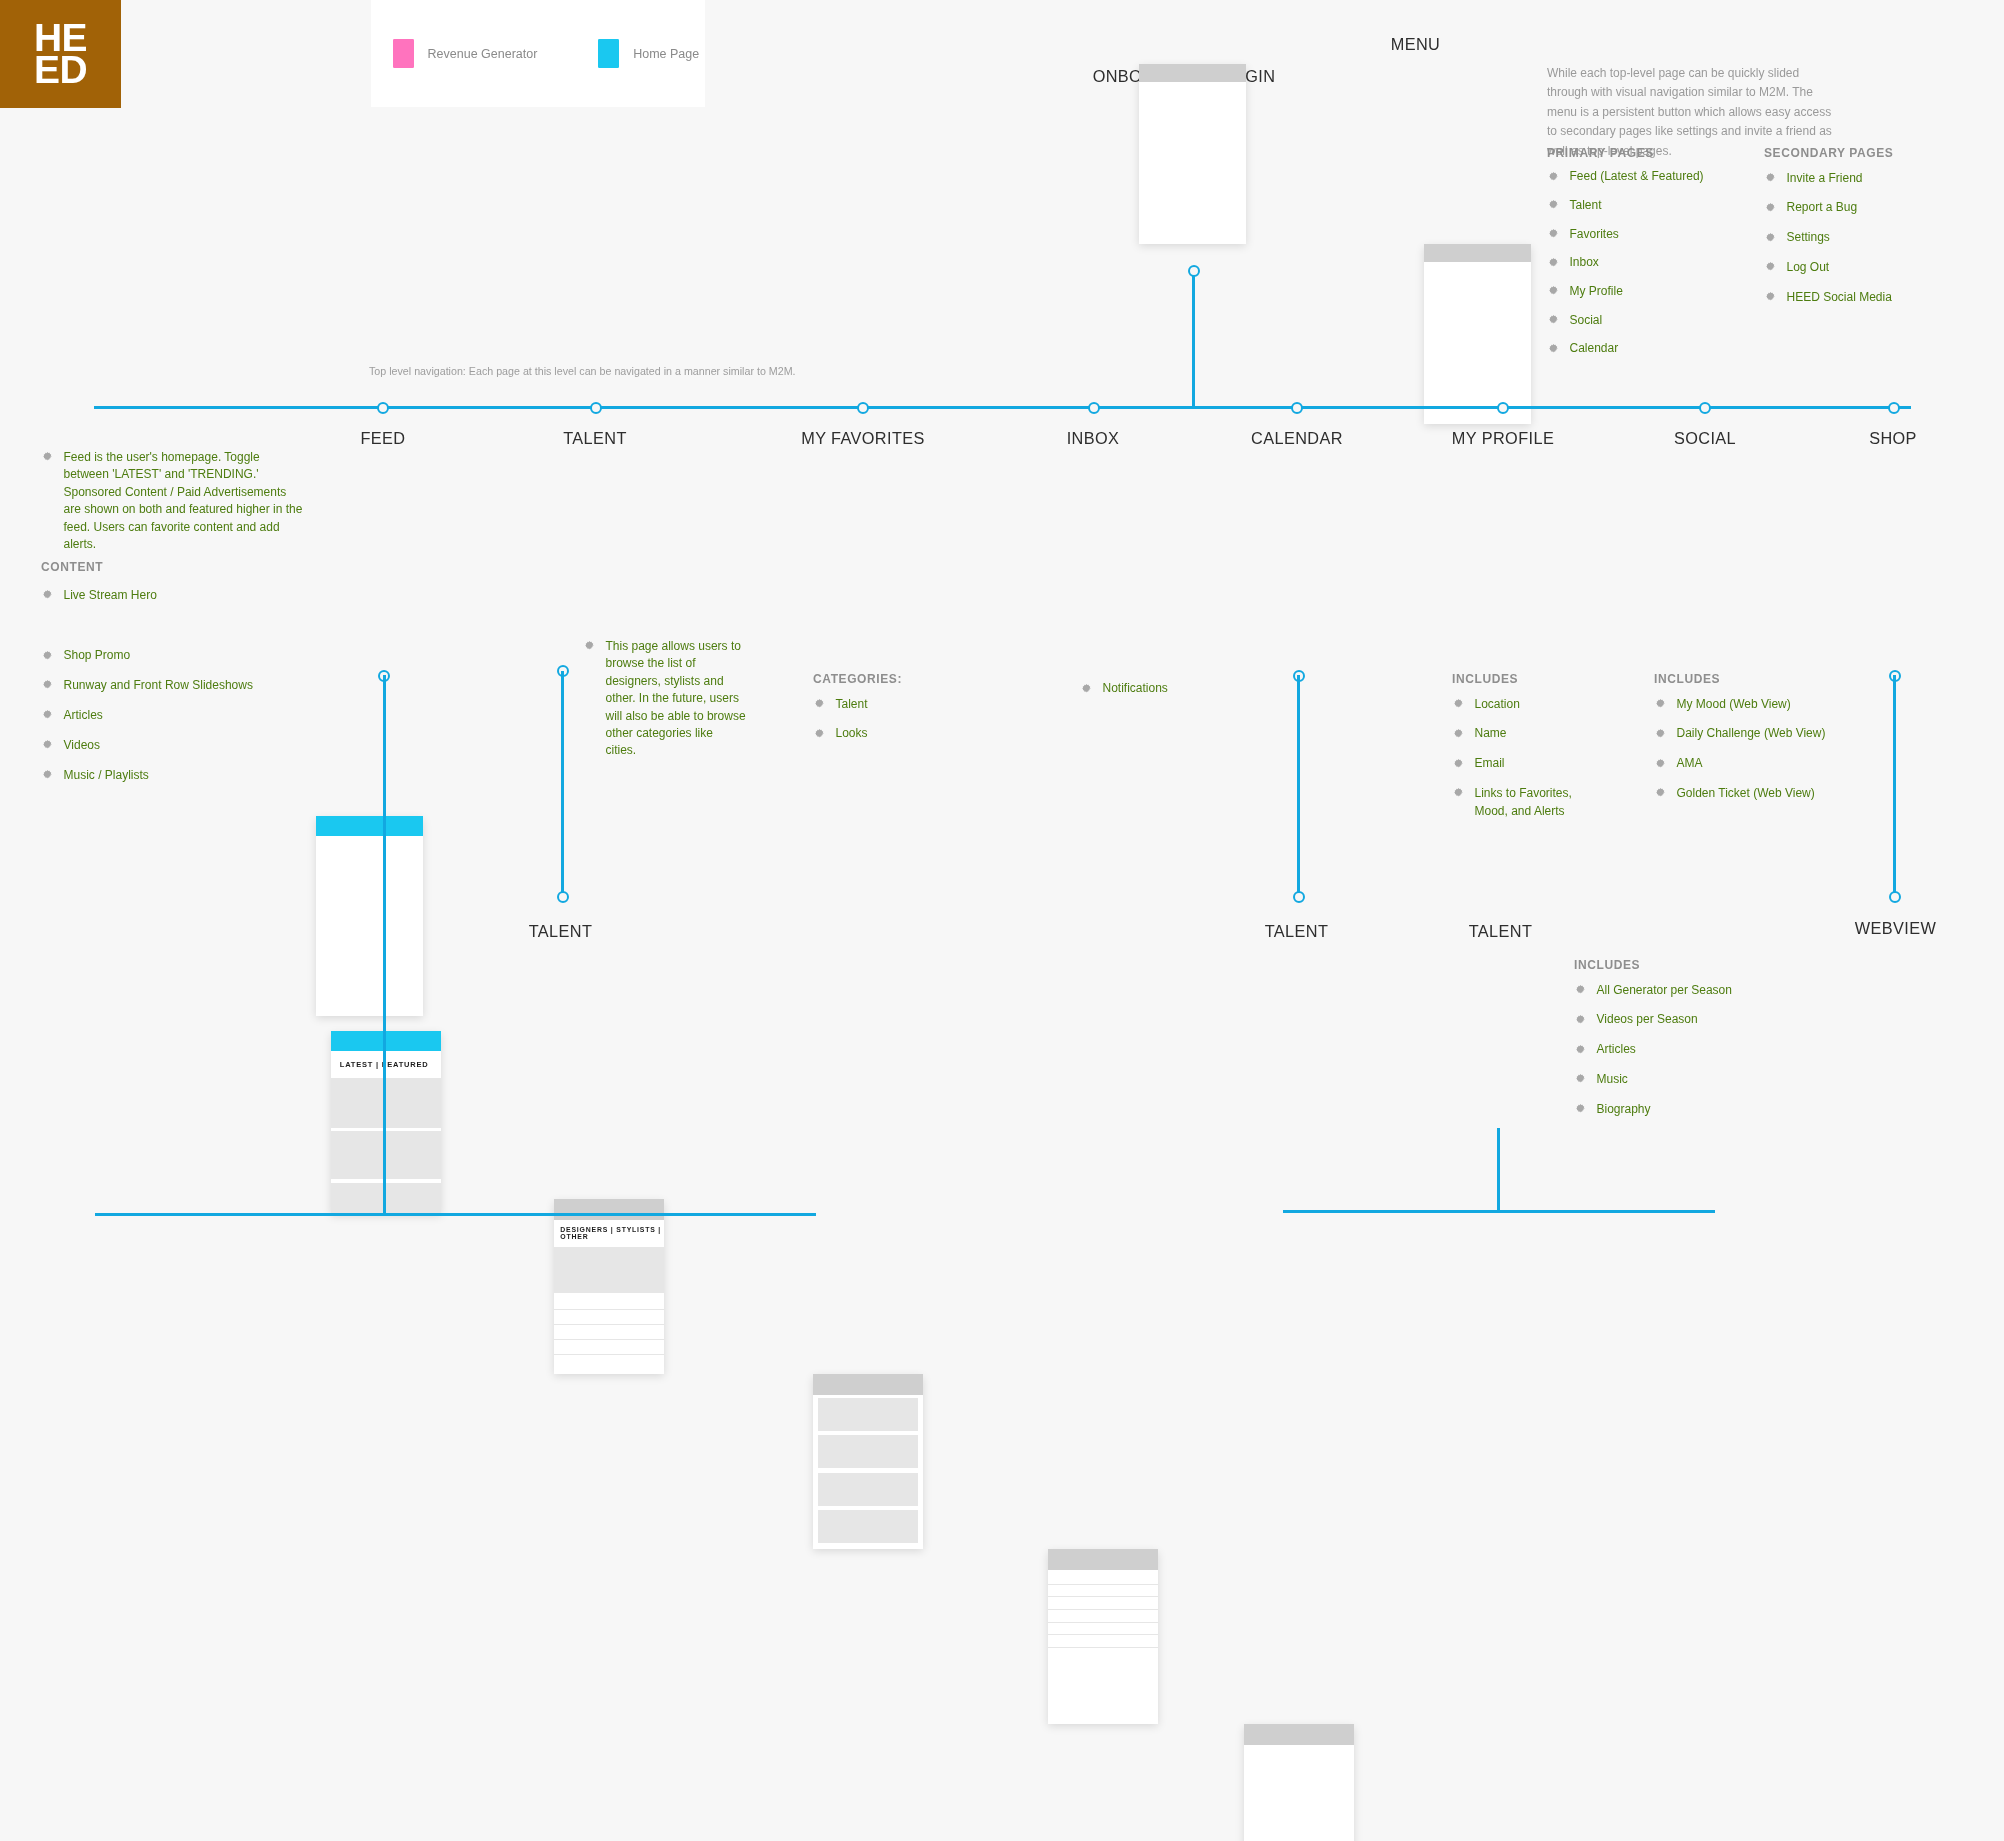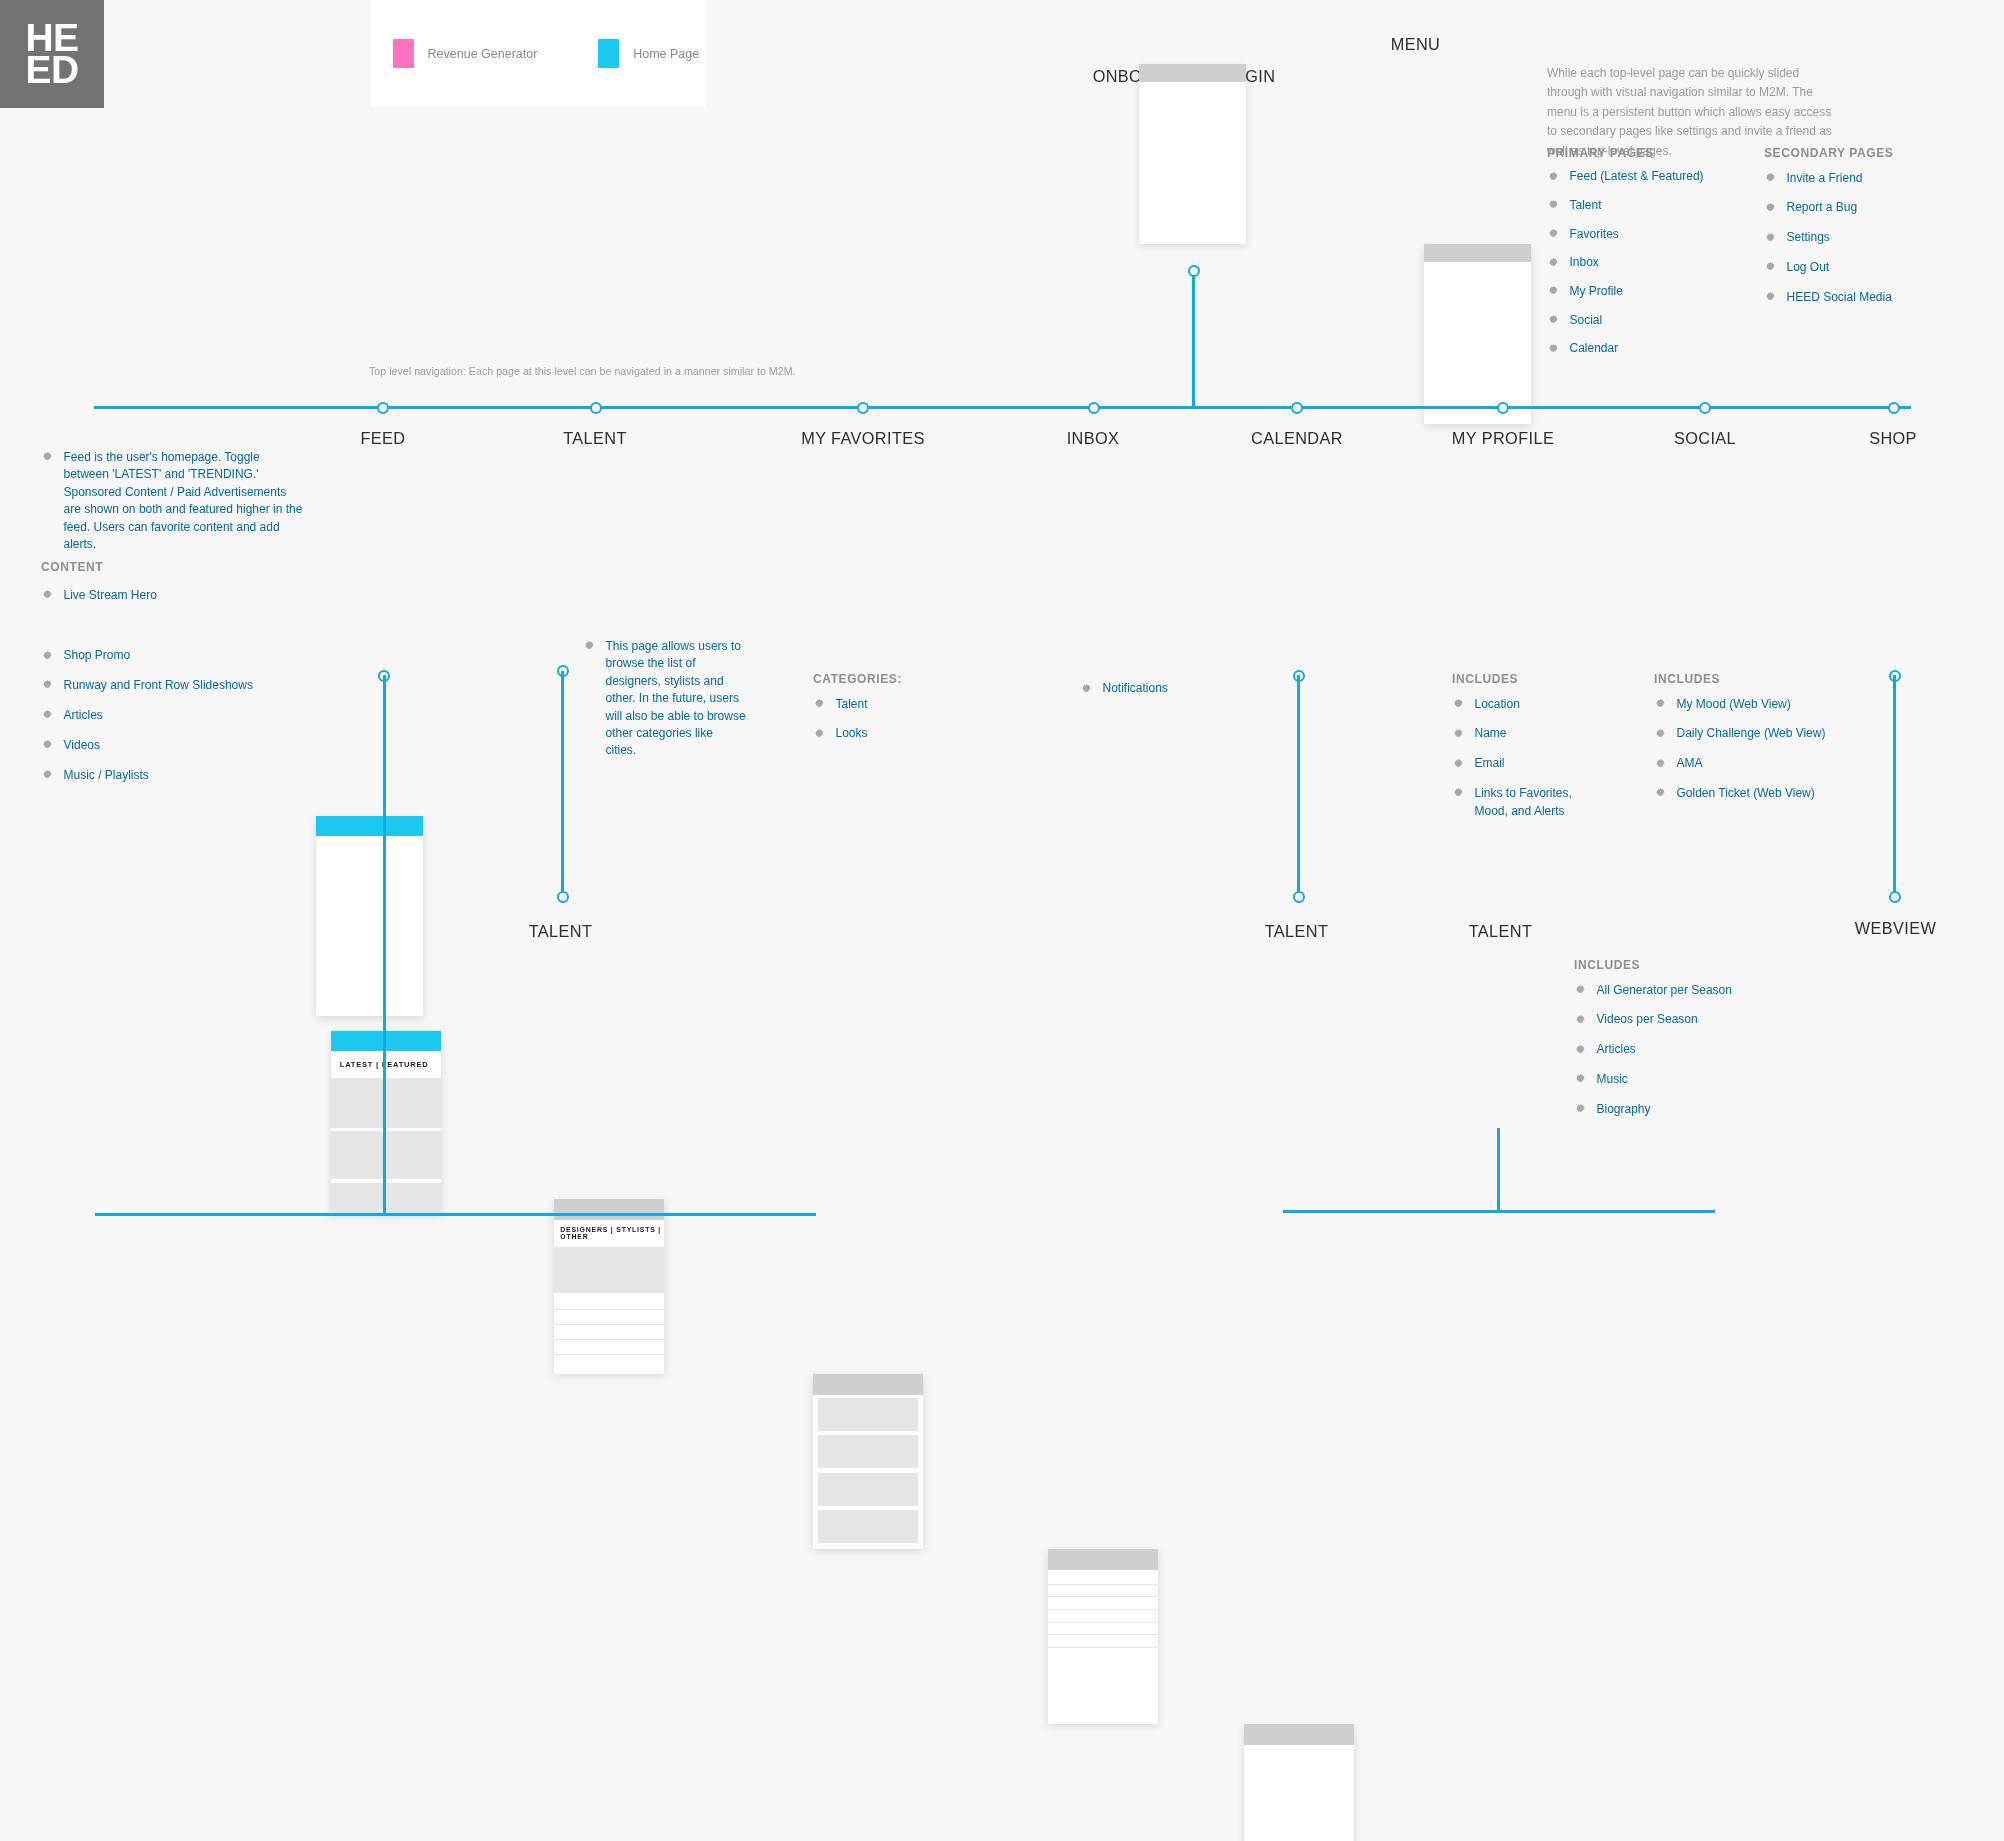--- a/index.html
+++ b/index.html
@@ -6,40 +6,40 @@
   html,body { background:#f7f7f7; }
   body {
     width:2005px; height:1841px; position:relative;
     font-family:"Liberation Sans", sans-serif;
     color:#3a3a3a;
     -webkit-font-smoothing:antialiased;
   }
   .abs { position:absolute; }
 
   
-  #logo { left:0; top:0; width:104px; height:108px; background:#737373;
+  #logo { left:0; top:0; width:121px; height:108px; background:#a16207;
           display:flex; flex-direction:column; align-items:center; justify-content:center;
           color:#fff; font-weight:bold; font-size:39px; line-height:0.82;
           letter-spacing:-0.6px; font-family:"Liberation Sans", sans-serif; }
   #logo span { display:block; }
 
   
   #legend { left:371px; top:0; width:334px; height:107px; background:#fff;
             display:flex; align-items:center; justify-content:center; gap:45px; }
   .legend-item { display:flex; align-items:center; gap:13.8px;padding-left:16px; }
   .legend-sw { width:21px; height:29px; border-radius:1.3px; }
   .legend-label { font-size:12.5px; color:#8a8a8a; }
 
   
   .node-title { font-size:16.3px; letter-spacing:0.4px; color:#2e2e2e;
                 text-align:center; white-space:pre-line; line-height:1.18; }
   .section-head { font-size:12px; letter-spacing:0.6px; color:#8e8e8e; font-weight:bold; }
   .body-copy { font-size:12px; line-height:1.62; color:#9a9a9a; }
   .bullet-row { display:flex; align-items:flex-start; gap:10px; margin-top:11.3px; }
-  .bullet-row .txt { font-size:12px; line-height:1.45; color:#0369a1; }
+  .bullet-row .txt { font-size:12px; line-height:1.45; color:#4d7c0f; }
   .gear { flex:0 0 auto; width:12.5px; height:12.5px; margin-top:1.3px; }
   .gear svg { display:block; width:12.5px; height:12.5px; fill:#a8a8a8; }
 
   
   .phone { background:#fff; box-shadow:0 3.1px 8.8px rgba(0,0,0,.13); position:relative; overflow:hidden; }
   .phone .bar { height:17.5px; background:#cfcfcf; width:100%; }
   .phone .bar.tall { height:21px; }
   .phone .cyan { height:20px; background:#1ac8f0; width:100%; }
   .tabrow { font-size:7.5px; font-weight:bold; letter-spacing:0.8px; color:#1b1b1b;
             padding:8.8px 0 8.8px 8.8px; }

